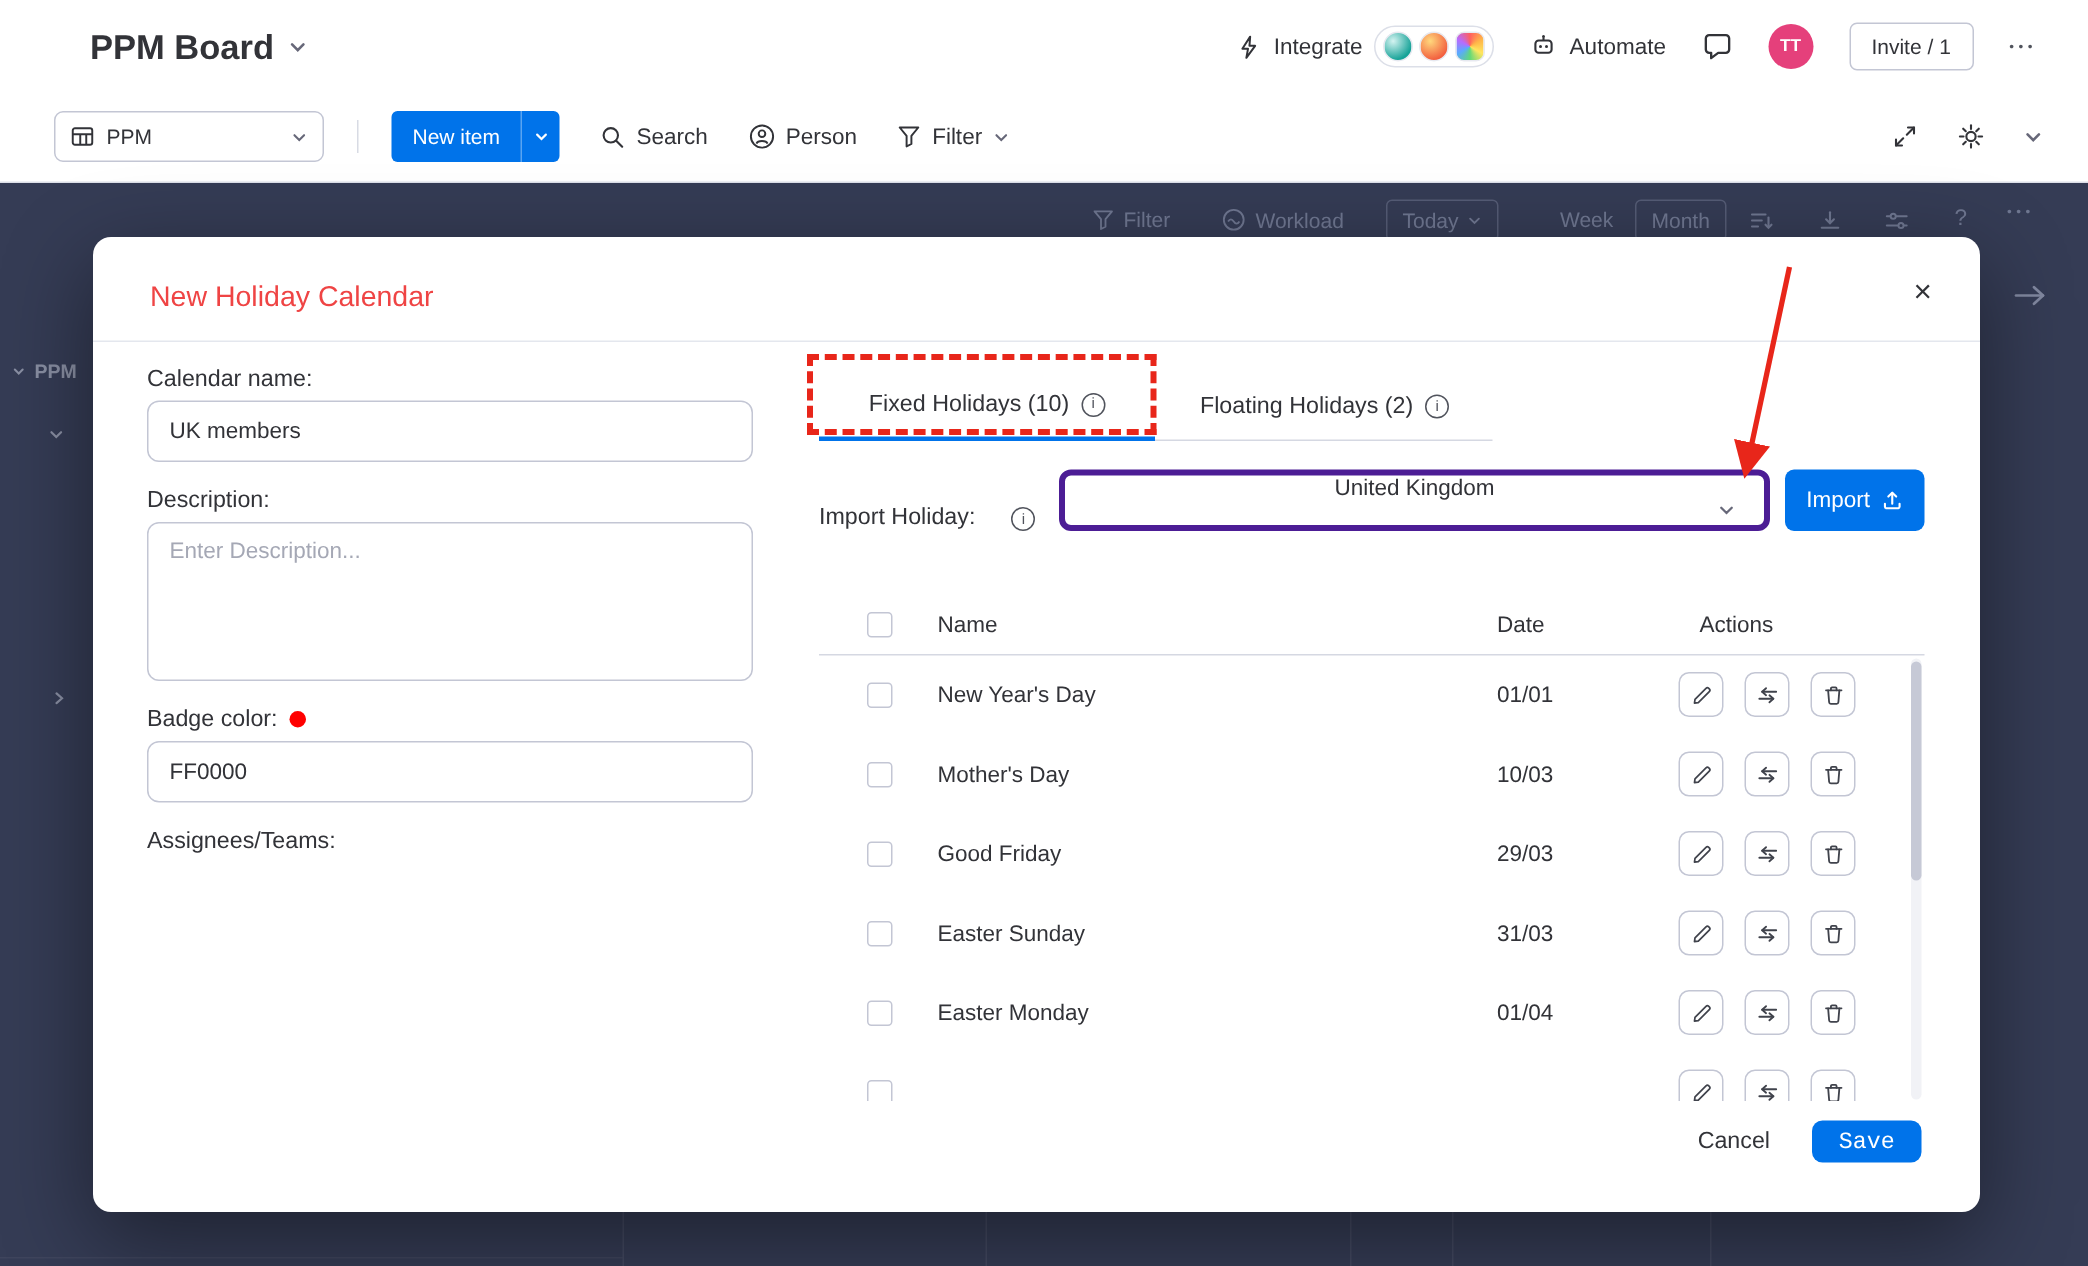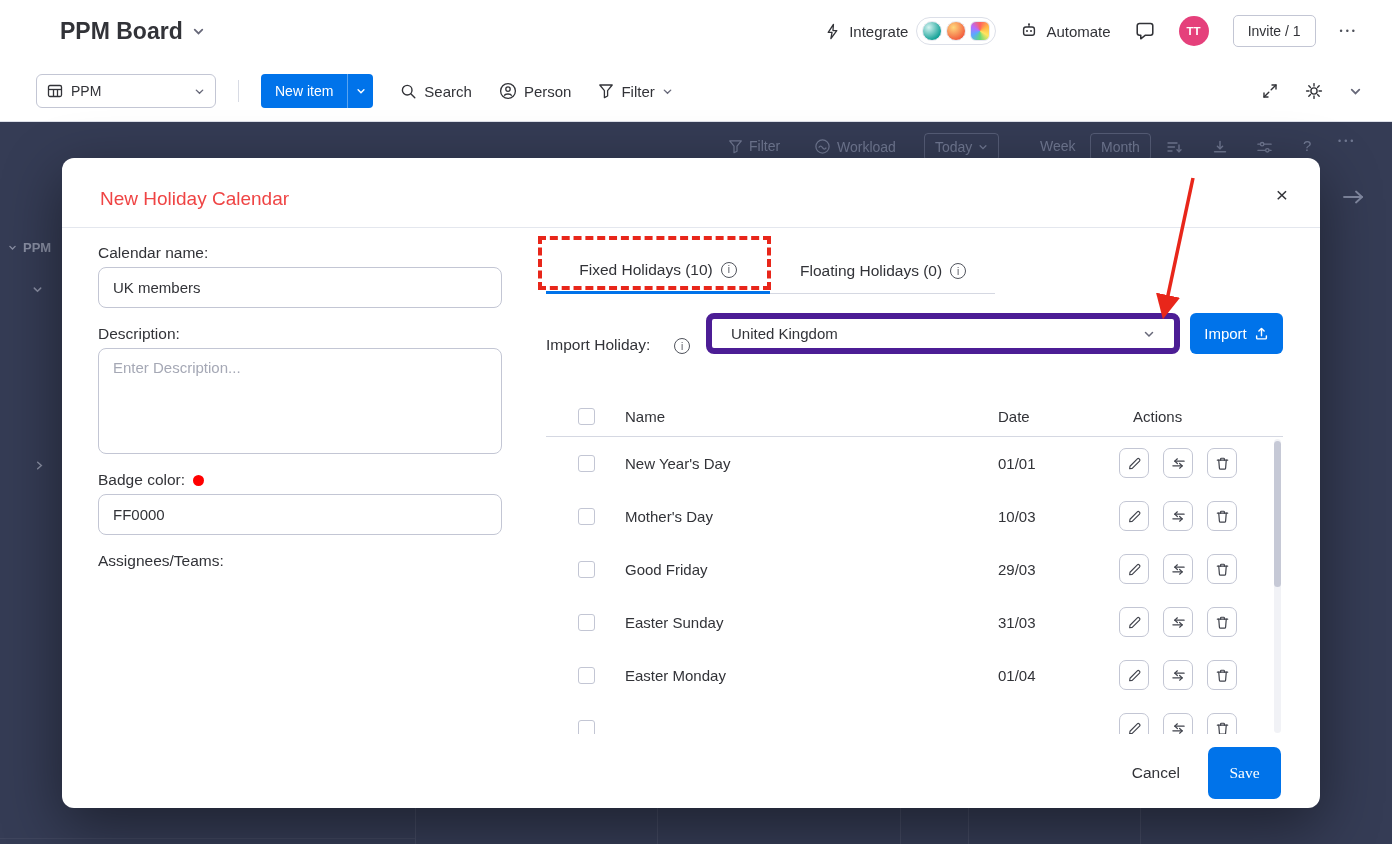--- a/index.html
+++ b/index.html
@@ -44,21 +44,21 @@
   
   .modal { position:absolute; left:62px; top:158px; width:1258px; height:650px; background:#fff; border-radius:12px; box-shadow:0 18px 60px rgba(0,0,0,.45); z-index:10; }
   .modal-title { position:absolute; left:38px; top:30px; font-size:19px; color:#ef4444; }
   .modal-close { position:absolute; right:32px; top:26px; font-size:21px; color:#323338; cursor:pointer; line-height:1; }
   .modal-hr { position:absolute; left:0; top:69px; width:100%; height:1px; background:#e4e7ee; }
 
   .lbl { position:absolute; font-size:15.5px; color:#323338; }
   .inp { position:absolute; border:1px solid #c3c6d4; border-radius:8px; font-size:15px; color:#323338; padding:0 14px; font-family:"Liberation Sans","DejaVu Sans",sans-serif; background:#fff; }
   .inp::placeholder { color:#a5a8b5; }
   textarea.inp { padding:10px 14px; resize:none; }
-  .fake-select { position:absolute; border:6px solid #4c1d95; border-radius:8px; font-size:15px; display:flex; align-items:center; padding:0 19px; color:#a5a8b5; background:#fff; cursor:pointer; }
+  .fake-select { position:absolute; border:4px solid #4c1d95; border-radius:8px; font-size:15px; display:flex; align-items:center; padding:0 19px; color:#a5a8b5; background:#fff; cursor:pointer;flex-direction:column; }
   .fake-select .chev { margin-left:auto; color:#676879; }
   .fake-select.filled { color:#323338; }
   .badge-dot { display:inline-block; width:11px; height:11px; border-radius:50%; background:#ff0000; margin-left:8px; vertical-align:-1px; }
 
   .tabs { position:absolute; left:484px; top:90px; width:449px; height:46px; border-bottom:1px solid #d5d8e2; }
   .tab { position:absolute; top:0; height:46px; display:flex; align-items:center; gap:8px; font-size:15.5px; color:#323338; cursor:pointer; }
   .tab.active { border-bottom:3px solid #0073ea; }
   .tab1 { left:0; width:224px; justify-content:center; }
   .tab2 { left:254px; }
   .info-icon { width:16px; height:16px; border:1.3px solid #50535c; border-radius:50%; font-size:10px; color:#50535c; display:inline-flex; align-items:center; justify-content:center; font-style:normal; flex:none; }
@@ -75,21 +75,21 @@
   .cell-name { position:absolute; left:79px; top:0; height:53px; display:flex; align-items:center; font-size:15px; color:#323338; }
   .cell-date { position:absolute; left:452px; top:0; height:53px; display:flex; align-items:center; font-size:15px; color:#323338; }
   .act-btn { position:absolute; top:11px; width:30px; height:30px; border:1px solid #c3c6d4; border-radius:7px; background:#fff; display:flex; align-items:center; justify-content:center; cursor:pointer; color:#40434c; }
   .act-edit { left:573px; } .act-swap { left:617px; } .act-del { left:661px; }
 
   .scrollbar { position:absolute; left:1212px; top:281px; width:7px; height:294px; background:#f1f2f6; border-radius:4px; }
   .scroll-thumb { position:absolute; left:0; top:2px; width:7px; height:146px; background:#c6c9d6; border-radius:4px; cursor:pointer; }
 
   .modal-footer { position:absolute; right:39px; top:589px; display:flex; align-items:center; gap:28px; }
   .cancel-btn { font-size:15.5px; color:#323338; cursor:pointer; background:none; border:none; font-family:inherit; }
-  .save-btn { width:73px; height:52px; background:#0073ea; border:none; border-radius:7px; color:#fff; font-size:15.5px; cursor:pointer; font-family:Liberation Serif, serif; }
+  .save-btn { width:73px; height:28px; background:#0073ea; border:none; border-radius:7px; color:#fff; font-size:15.5px; cursor:pointer; font-family:Liberation Mono, monospace; }
 
   
   .annot-box { position:absolute; left:538px; top:236px; width:233px; height:54px; border:4px dashed #e8261a; z-index:20; pointer-events:none; }
   .annot-arrow { position:absolute; left:1130px; top:168px; z-index:21; pointer-events:none; }
 
   svg.ic { display:block; }
 </style>
 </head>
 <body>
 
@@ -339,21 +339,21 @@
     <input class="inp" style="left: 36px; top: 336px; width: 404px; height: 41px;" value="FF0000">
 
     <div class="lbl" style="left:36px; top:394px;">Assignees/Teams:</div>
 
     <div class="tabs">
       <div class="tab tab1 active">
         <span>Fixed Holidays (10)</span>
         <span class="info-icon">i</span>
       </div>
       <div class="tab tab2">
-        <span>Floating Holidays (0)</span>
+        <span>Floating Holidays (2)</span>
         <span class="info-icon">i</span>
       </div>
     </div>
 
     <div class="import-label">
       <span>Import Holiday:</span>
       <span class="info-icon">i</span>
     </div>
     <div class="fake-select filled" style="left:644px; top:155px; width:474px; height:41px;">
       <span>United Kingdom</span>

